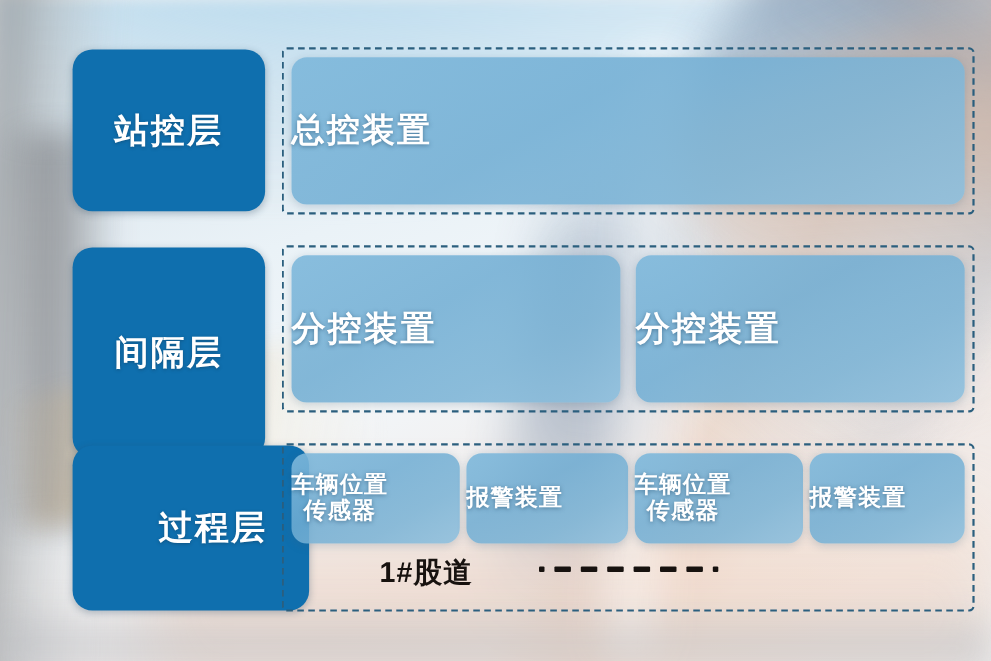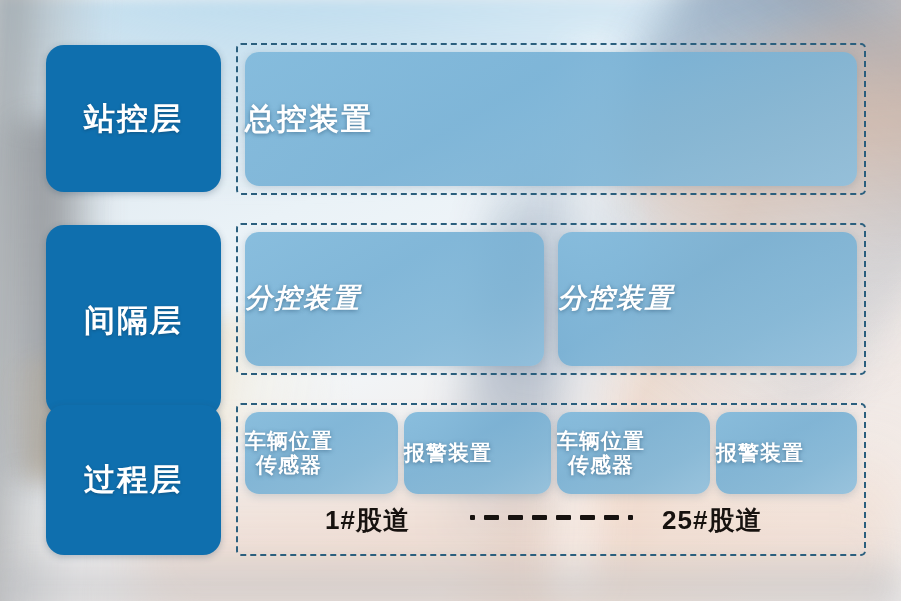--- a/index.html
+++ b/index.html
@@ -126,20 +126,21 @@
       rgba(190,192,196,0.0) 0%,
       rgba(176,180,186,0.55) 60%,
       rgba(200,204,210,0.35) 100%);
     filter: blur(14px);
   }
 
   
   .diagram {
     position: absolute;
     inset: 0;
+    margin-left: 20px;
   }
 
   
   .layer-chip {
     position: absolute;
     background: #0f6fae;
     border-radius: 18px;
     box-shadow: 0 2px 7px rgba(40,70,95,0.30);
     display: flex;
     align-items: center;
@@ -176,21 +177,21 @@
     text-align: center;
     box-sizing: border-box;
   }
   .device span {
     color: #ffffff;
     font-weight: bold;
     text-shadow: 0 1px 4px rgba(30,70,100,0.55);
     line-height: 1.16;
   }
   .device.big span   { font-size: 30px; letter-spacing: 2px; }
-  .device.mid span   { font-size: 27px; letter-spacing: 2px; font-style: italic; }
+  .device.mid span   { font-size: 31px; letter-spacing: 2px; }
   .device.small span { font-size: 21px; letter-spacing: 1px; }
 
   
   .track-label {
     position: absolute;
     color: #17120f;
     font-size: 26px;
     font-weight: bold;
     letter-spacing: 1px;
     white-space: nowrap;
@@ -248,21 +249,21 @@
     <div class="dashed-group" style="left:236px; top:223px; width:630px; height:152px;"></div>
 
     <div class="device mid" style="left:245px; top:232px; width:299px; height:134px;">
       <span>分控装置</span>
     </div>
 
     <div class="device mid" style="left:558px; top:232px; width:299px; height:134px;">
       <span>分控装置</span>
     </div>
 
-    <div class="layer-chip" style="left:46px; top:405px; width:175px; height:150px;">
+    <div class="layer-chip" style="left:46px; top:405px; width:175px; height:150px;padding-left:40px;">
       <span>过程层</span>
     </div>
 
     <div class="dashed-group" style="left:236px; top:403px; width:630px; height:153px;"></div>
 
     <div class="device small" style="left:245px; top:412px; width:153px; height:82px;">
       <span><span>车辆位置</span><br><span>传感器</span></span>
     </div>
 
     <div class="device small" style="left:404px; top:412px; width:147px; height:82px;">
@@ -283,16 +284,15 @@
       <i class="dot"></i>
       <i></i>
       <i></i>
       <i></i>
       <i></i>
       <i></i>
       <i></i>
       <i class="dot"></i>
     </div>
 
-    <div class="track-label" style="left:662px; top:503px;">25#股道</div>
 
   </div>
 </div>
 
 </body></html>

